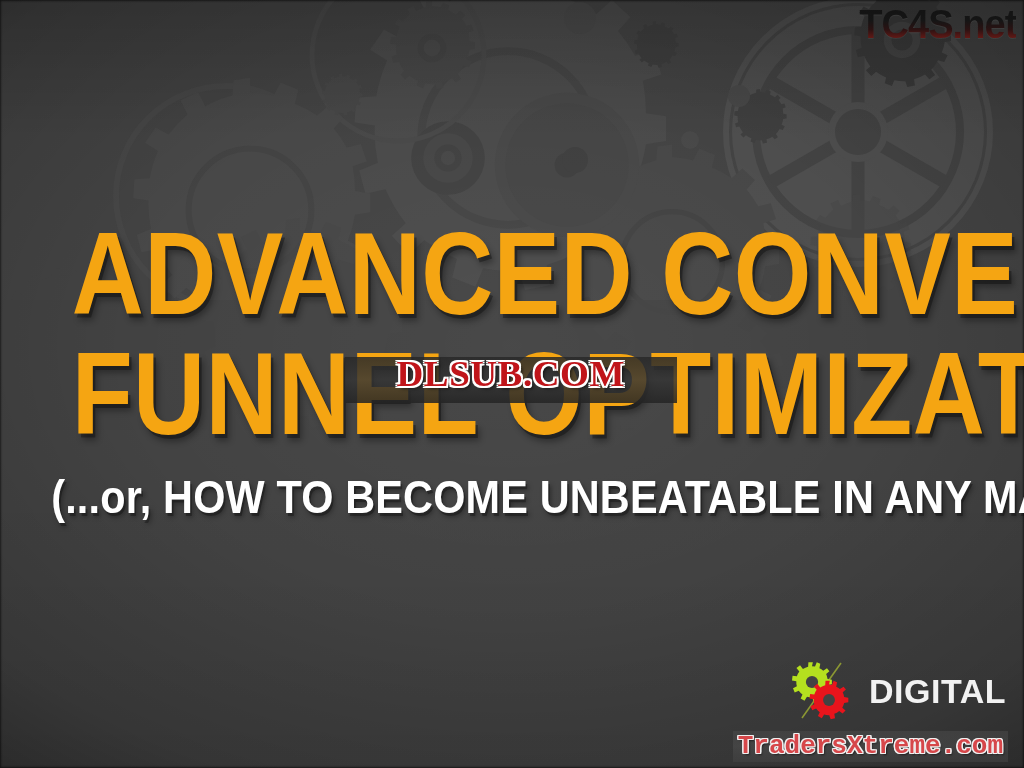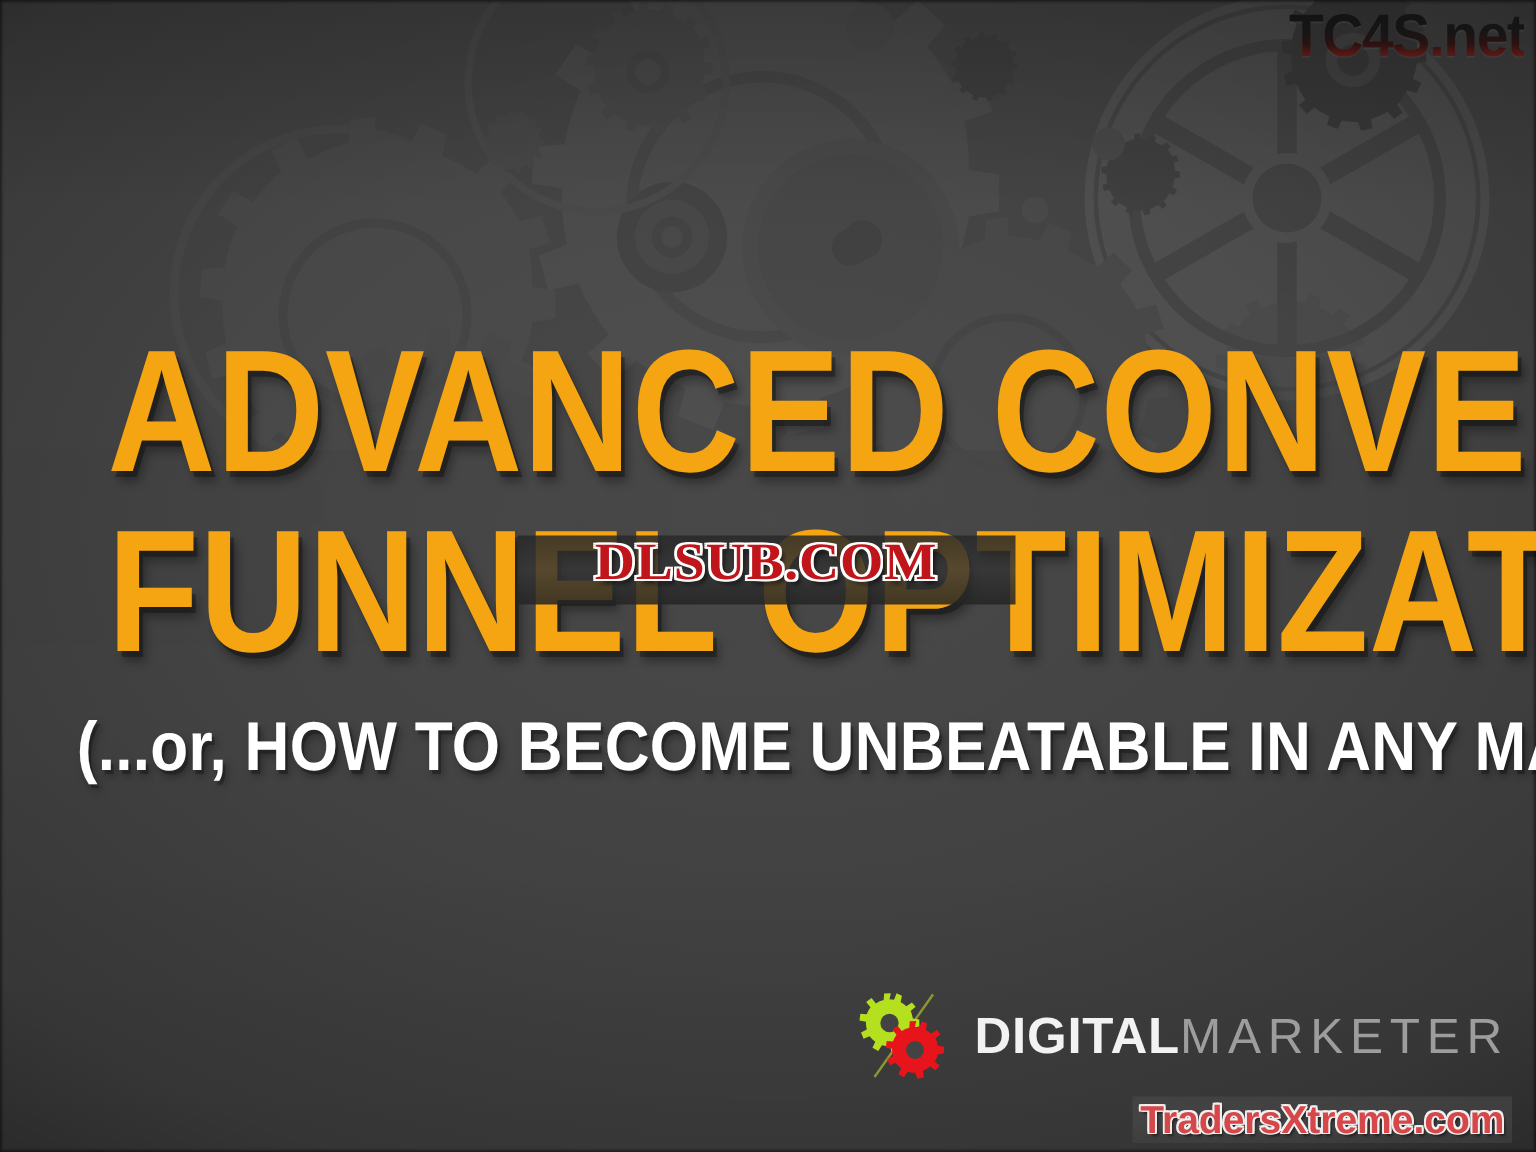--- a/index.html
+++ b/index.html
@@ -209,21 +209,21 @@
     right: 16px;
     bottom: 6px;
     z-index: 30;
     padding: 1px 5px 2px 5px;
     background: linear-gradient(to bottom,
       rgba(74,74,74,0.55) 0%,
       rgba(84,84,84,0.45) 50%,
       rgba(68,68,68,0.55) 100%);
   }
   .wm-traders-text {
-    font-family: Liberation Sans, sans-serif;
+    font-family: Liberation Mono, monospace;
     font-weight: bold;
     font-size: 26px;
     line-height: 28px;
     letter-spacing: 0px;
     color: #d6474a;
     text-shadow:
       -1.2px -1.2px 0 #f0f0f0,
        1.2px -1.2px 0 #f0f0f0,
       -1.2px  1.2px 0 #f0f0f0,
        1.2px  1.2px 0 #f0f0f0,
@@ -451,21 +451,20 @@
         </g>
 
         <g transform="translate(38,38) scale(0.70)">
           <use href="#lgear" fill="#e8141c"></use>
           <circle cx="0" cy="0" r="8.5" fill="#434343"></circle>
         </g>
       </svg>
     </div>
     <div class="dm-wordmark">
       <span class="dm-word-bold">DIGITAL</span>
-      <span class="dm-word-light">MARKETER</span>
     </div>
   </div>
 
   <div class="wm-traders">
     <span class="wm-traders-text">TradersXtreme.com</span>
   </div>
 
 </div>
 
 </body></html>

